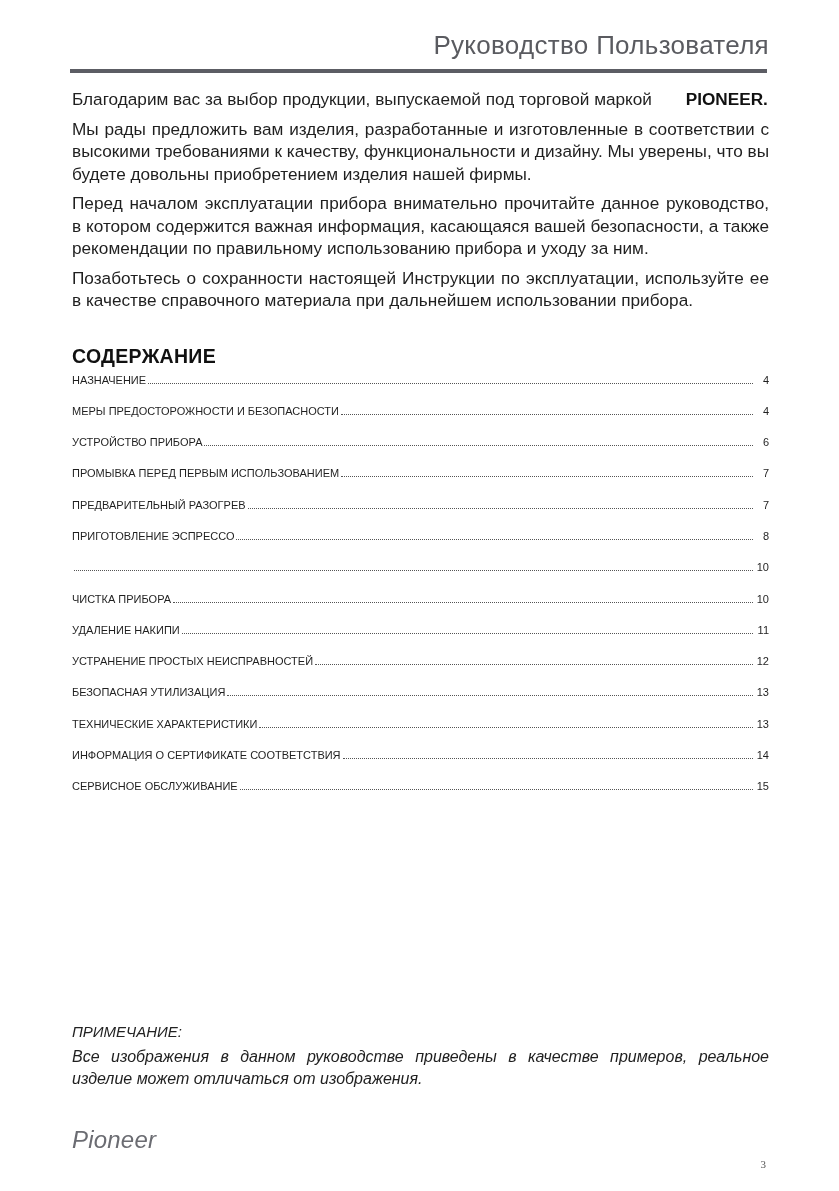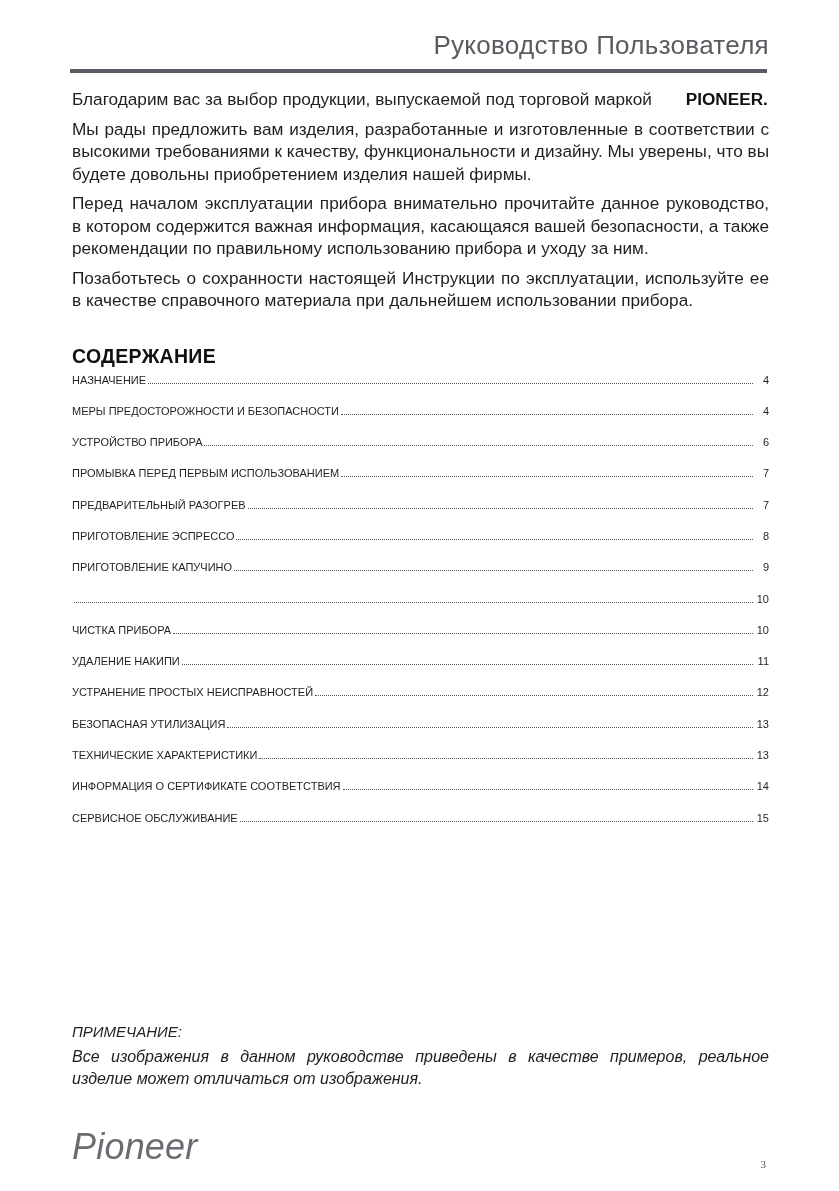--- a/index.html
+++ b/index.html
@@ -35,21 +35,21 @@
   }
   .toc-page { white-space: nowrap; min-width: 14px; text-align: right; }
   .note-label {
     position: absolute; left: 72px; top: 1023px; font-size: 15px; font-style: italic; color: #222;
   }
   .note-text {
     position: absolute; left: 72px; top: 1046px; width: 697px;
     font-size: 16px; line-height: 21.5px; font-style: italic; color: #1f1f1f; text-align: justify;
   }
   .brand-logo {
-    position: absolute; left: 72px; top: 1126px; font-size: 36px; font-style: italic; color: #6b6c72;
+    position: absolute; left: 72px; top: 1126px; font-size: 24px; font-style: italic; color: #6b6c72;
     letter-spacing: 0.2px;
   }
   .page-number {
     position: absolute; right: 73px; top: 1158px; font-size: 11px; color: #555;
     font-family: "Liberation Serif", serif;
   }
 </style>
 </head>
 <body>
 
@@ -88,25 +88,20 @@
         <span class="toc-label">ПРЕДВАРИТЕЛЬНЫЙ РАЗОГРЕВ</span>
         <span class="toc-dots"></span>
         <span class="toc-page">7</span>
       </div>
     <div class="toc-row">
         <span class="toc-label">ПРИГОТОВЛЕНИЕ ЭСПРЕССО</span>
         <span class="toc-dots"></span>
         <span class="toc-page">8</span>
       </div>
     <div class="toc-row">
-        <span class="toc-label">ПРИГОТОВЛЕНИЕ КАПУЧИНО</span>
-        <span class="toc-dots"></span>
-        <span class="toc-page">9</span>
-      </div>
-    <div class="toc-row">
         <span class="toc-dots"></span>
         <span class="toc-page">10</span>
       </div>
     <div class="toc-row">
         <span class="toc-label">ЧИСТКА ПРИБОРА</span>
         <span class="toc-dots"></span>
         <span class="toc-page">10</span>
       </div>
     <div class="toc-row">
         <span class="toc-label">УДАЛЕНИЕ НАКИПИ</span>

